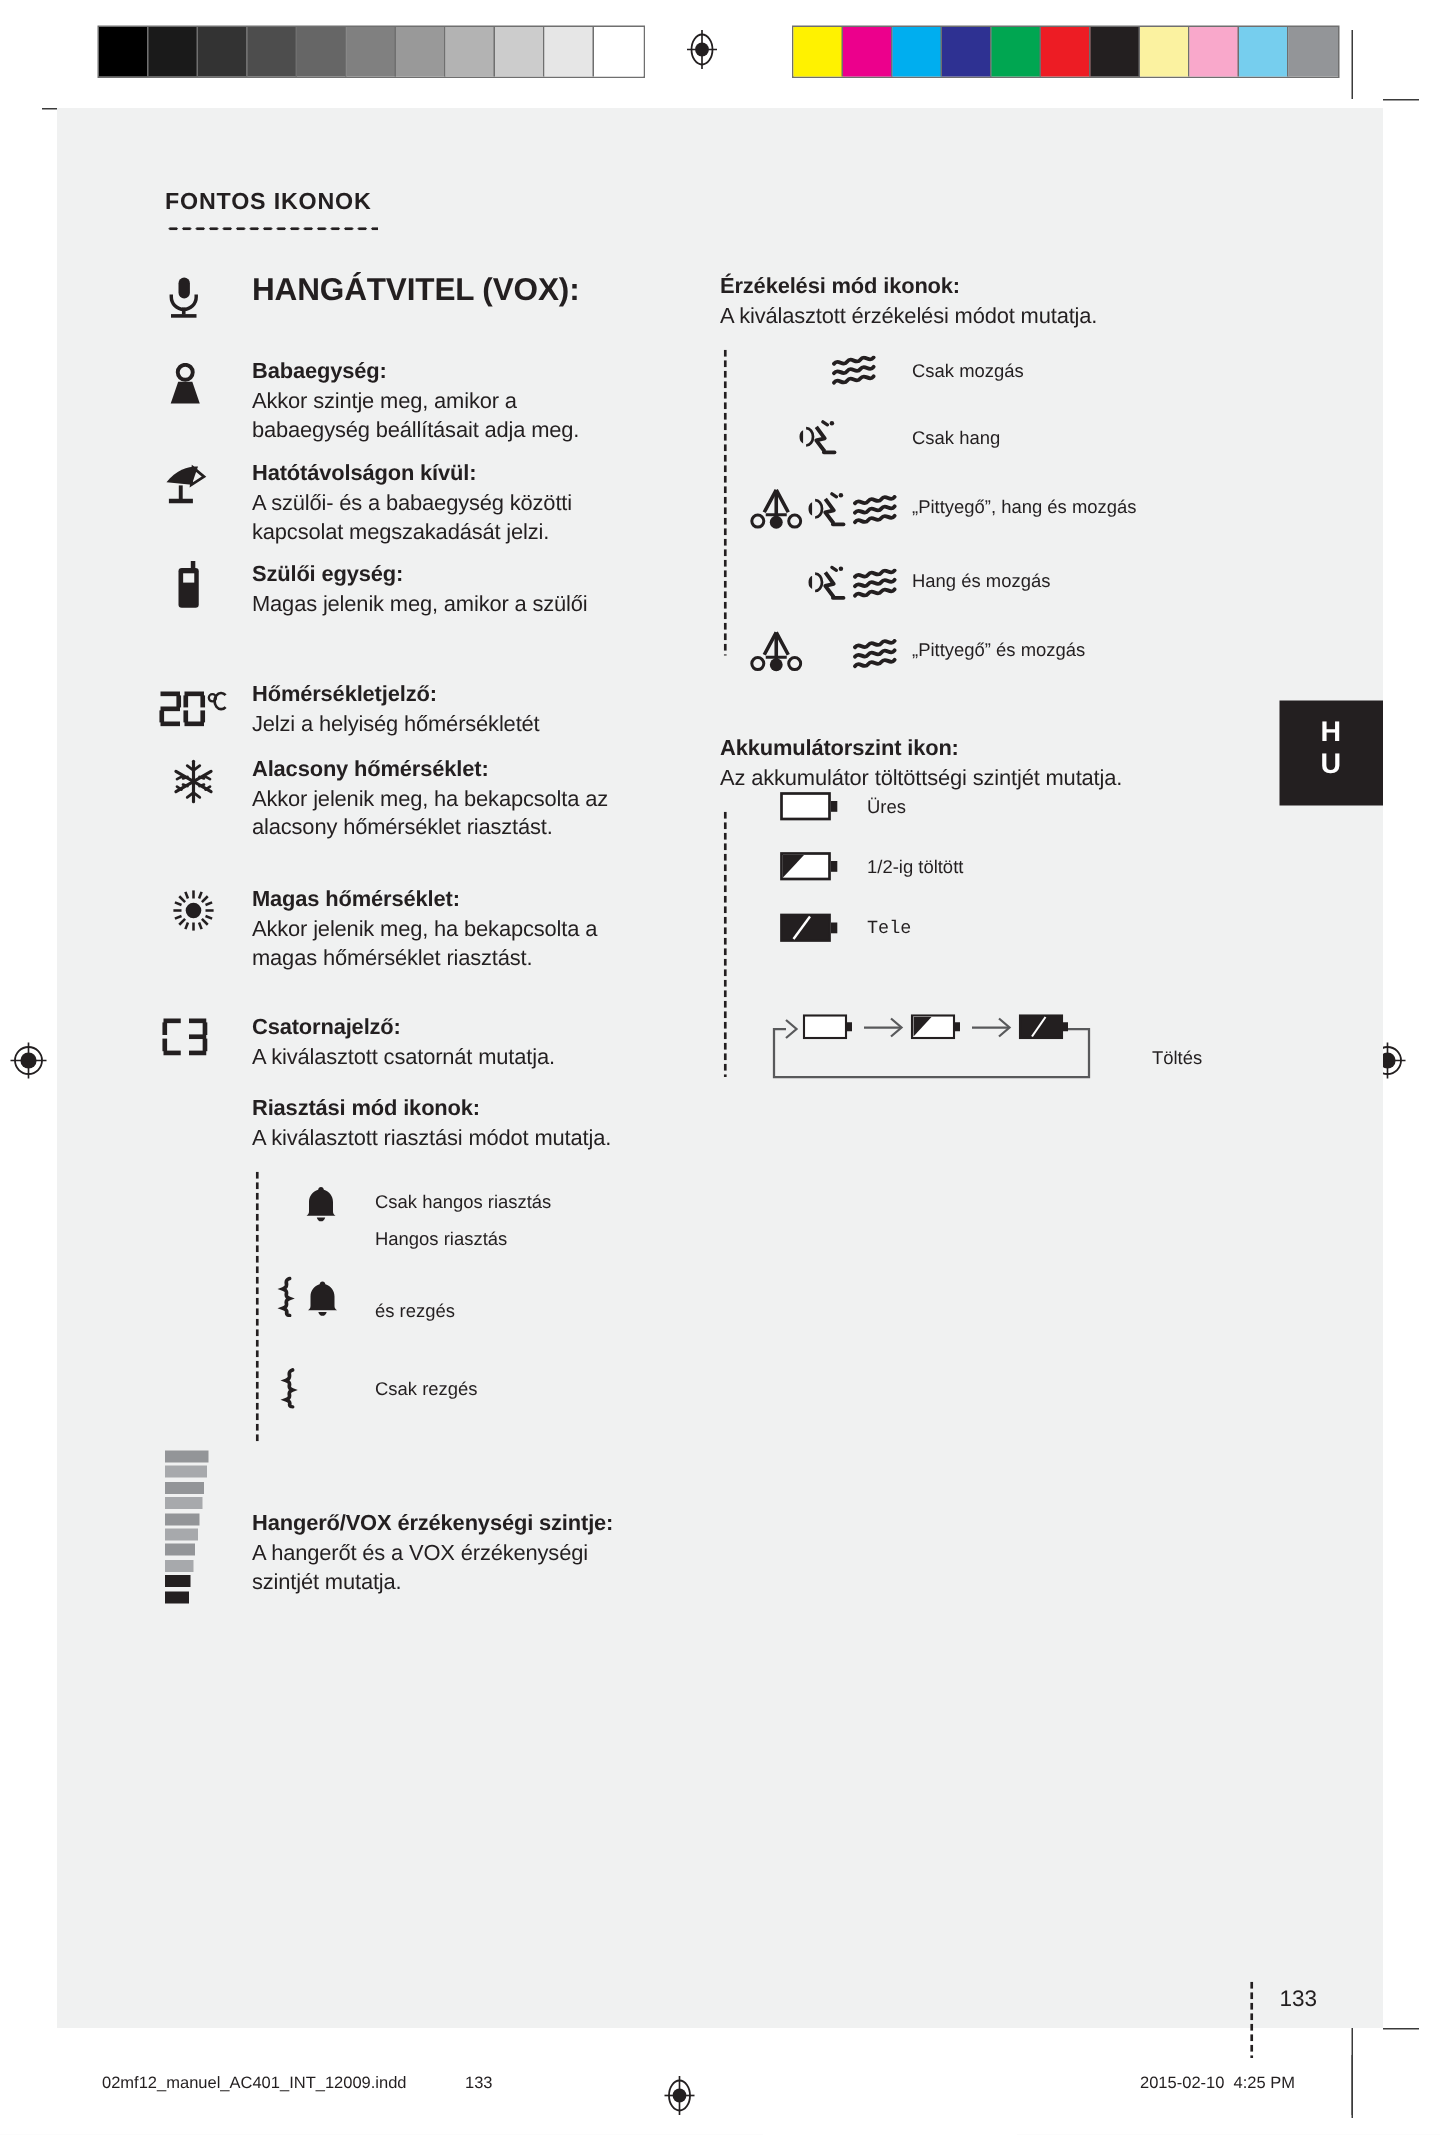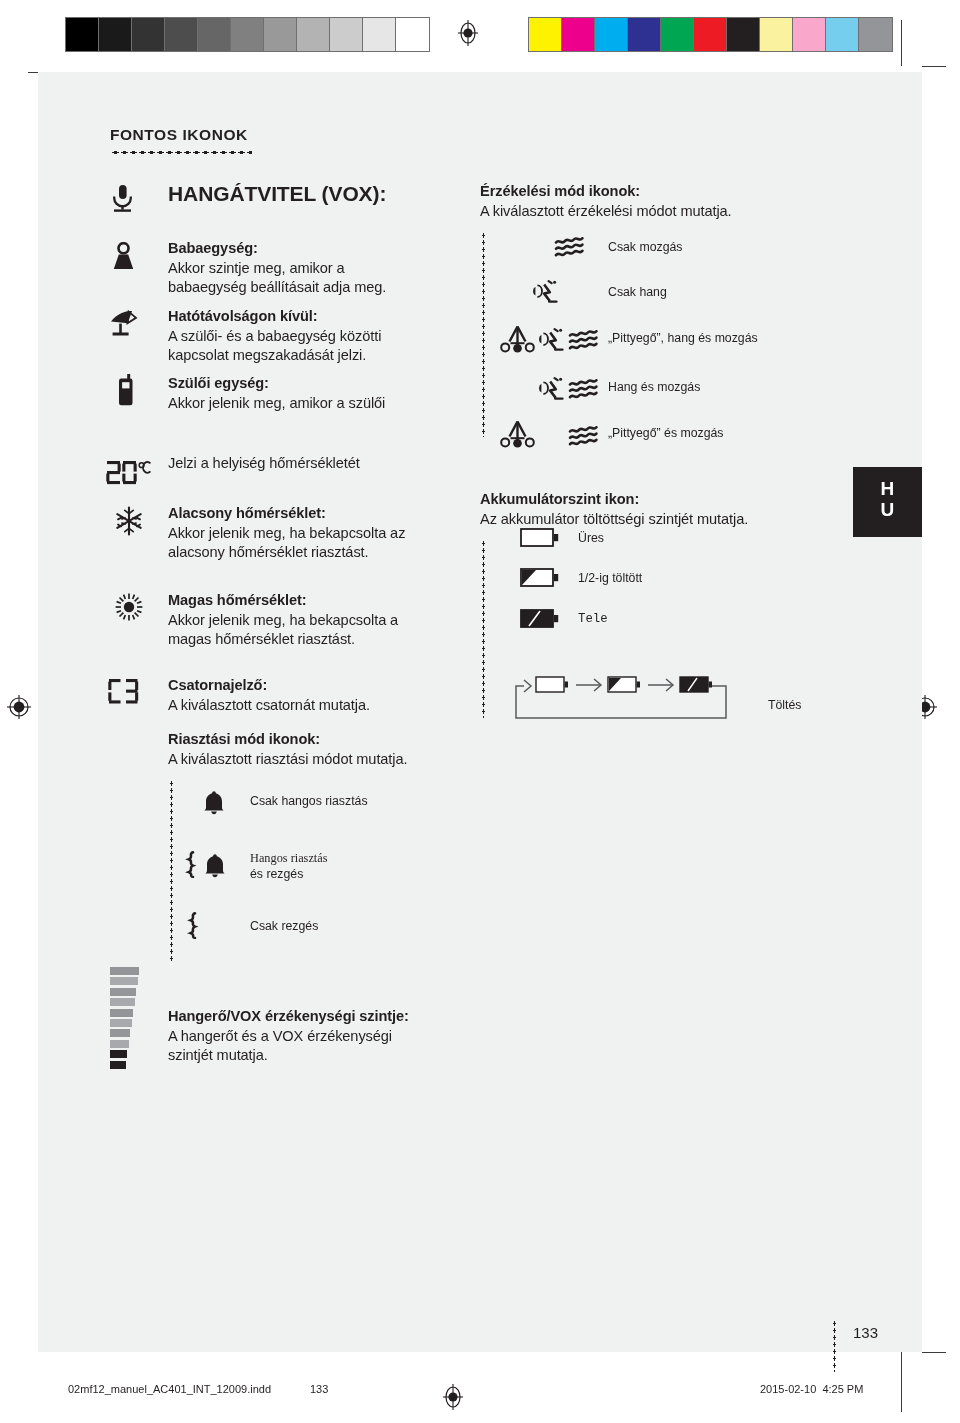--- a/index.html
+++ b/index.html
@@ -270,21 +270,21 @@
 
       <div class="icon-slot" style="left:78px; top:302px;">
         <svg width="20" height="32" viewBox="0 0 20 32">
           <rect x="11.2" y="0" width="3" height="5.6" fill="#231f20"></rect>
           <rect x="3" y="4.6" width="13.5" height="26.6" rx="2.2" fill="#231f20"></rect>
           <rect x="6.1" y="8.2" width="7.4" height="6.2" fill="#f0f1f1"></rect>
         </svg>
       </div>
       <div class="blk" style="left:130px; top:302px; width:345px;">
         <div class="t-head">Szülői egység:</div>
-        <div class="t-body">Akkor jelenik meg, amikor a szülői</div>
+        <div class="t-body">Magas jelenik meg, amikor a szülői</div>
       </div>
 
       <div class="icon-slot" style="left:68px; top:388px;">
         <svg width="46" height="26" viewBox="0 0 46 26">
           <g fill="#231f20">
             <rect x="1" y="1" width="13" height="3.1"></rect>
             <rect x="11.6" y="3.6" width="3.1" height="8"></rect>
             <rect x="1" y="11" width="13" height="3.1"></rect>
             <rect x="0.3" y="13.6" width="3.1" height="8"></rect>
             <rect x="1" y="21" width="13" height="3.1"></rect>
@@ -293,20 +293,21 @@
             <rect x="16.3" y="3.6" width="3.1" height="8"></rect>
             <rect x="27.6" y="13.6" width="3.1" height="8"></rect>
             <rect x="16.3" y="13.6" width="3.1" height="8"></rect>
             <rect x="17" y="21" width="13" height="3.1"></rect>
           </g>
           <circle cx="35.6" cy="5.2" r="2.4" fill="none" stroke="#231f20" stroke-width="1.5"></circle>
           <path d="M44.4 3.4a4.4 5.4 0 1 0 0 8" fill="none" stroke="#231f20" stroke-width="1.8"></path>
         </svg>
       </div>
       <div class="blk" style="left:130px; top:382px; width:345px;">
+        <div class="t-head">Hőmérsékletjelző:</div>
         <div class="t-body">Jelzi a helyiség hőmérsékletét</div>
       </div>
 
       <div class="icon-slot" style="left:76px; top:434px;">
         <svg width="30" height="30" viewBox="0 0 30 30">
           <g stroke="#231f20" stroke-width="2.1" stroke-linecap="round">
             <line x1="15" y1="1.5" x2="15" y2="28.5"></line>
             <line x1="3.3" y1="8.2" x2="26.7" y2="21.8"></line>
             <line x1="3.3" y1="21.8" x2="26.7" y2="8.2"></line>
           </g>
@@ -400,21 +401,21 @@
         <svg width="13" height="27" viewBox="0 0 13 27">
           <path d="M9 1.3 C4 3 10 6.2 4.6 8.3 C10 10.2 4 12.7 9 14.6 C4 16.5 10 19.2 4.6 21.2 C10 23.2 4.6 25 9 26" fill="none" stroke="#231f20" stroke-width="2.5" stroke-linecap="round"></path>
         </svg>
       </div>
       <div class="icon-slot" style="left:165px; top:781px;">
         <svg width="24" height="26" viewBox="0 0 24 26">
           <path d="M12 1.3c1.1 0 1.8.9 1.9 1.9 3.6 1 6.1 4.2 6.1 8.2v6.2c0 1.3.7 2.3 1.7 2.9H2.3c1-.6 1.7-1.6 1.7-2.9v-6.2c0-4 2.5-7.2 6.1-8.2.1-1 .8-1.9 1.9-1.9z" fill="#231f20"></path>
           <path d="M9.2 21.6h5.6c-.3 1.6-1.4 2.6-2.8 2.6s-2.5-1-2.8-2.6z" fill="#231f20"></path>
         </svg>
       </div>
-      <div class="label" style="left:212px; top:778px;font-family:Liberation Serif, serif;">Hangos riasztás</div>
+      <div class="label" style="left:212px; top:746px;">Hangos riasztás</div>
       <div class="label" style="left:212px; top:794px;">és rezgés</div>
 
       <div class="icon-slot" style="left:148px; top:840px;">
         <svg width="13" height="27" viewBox="0 0 13 27">
           <path d="M9 1.3 C4 3 10 6.2 4.6 8.3 C10 10.2 4 12.7 9 14.6 C4 16.5 10 19.2 4.6 21.2 C10 23.2 4.6 25 9 26" fill="none" stroke="#231f20" stroke-width="2.5" stroke-linecap="round"></path>
         </svg>
       </div>
       <div class="label" style="left:212px; top:846px;">Csak rezgés</div>
 
       <div id="vox-bars">

